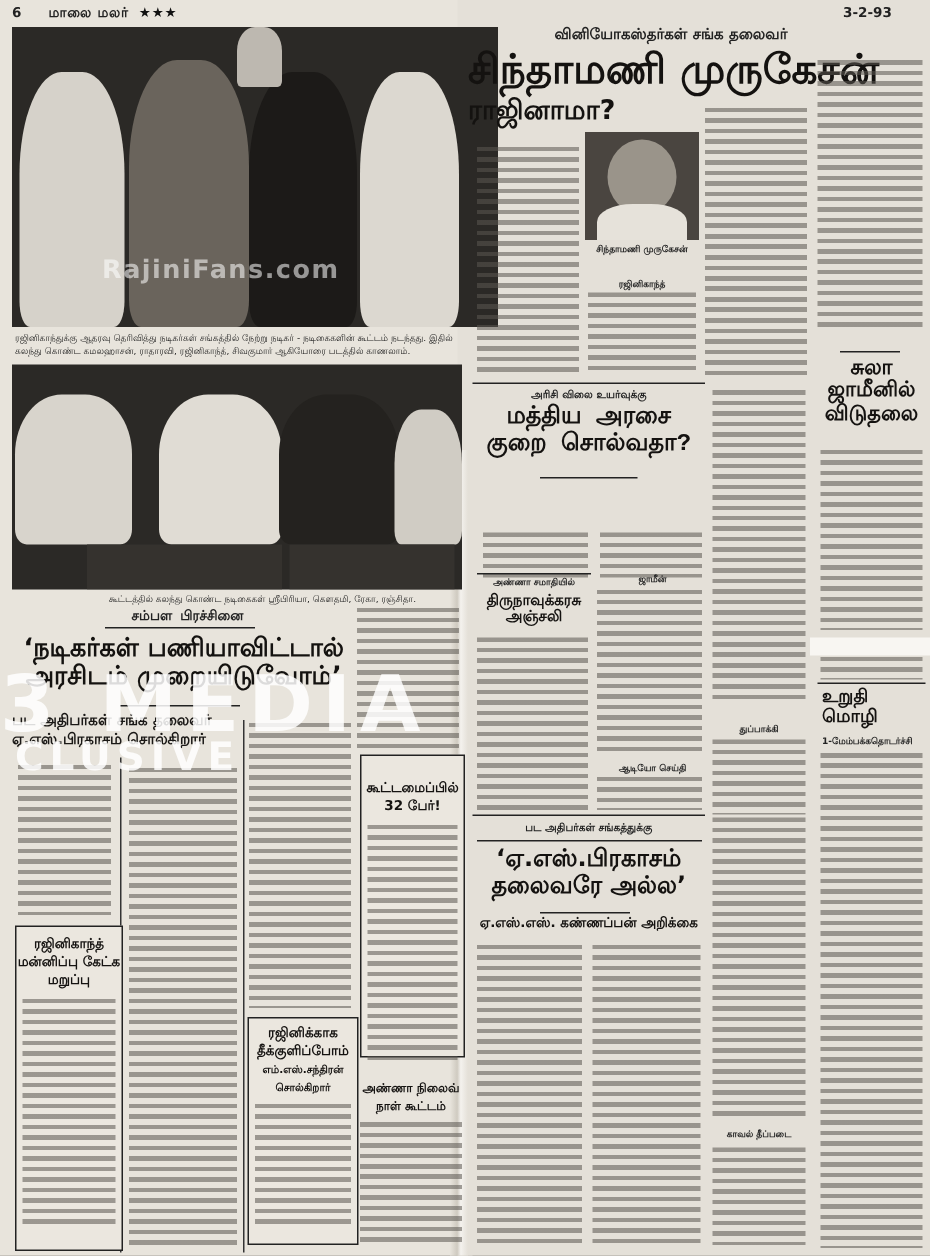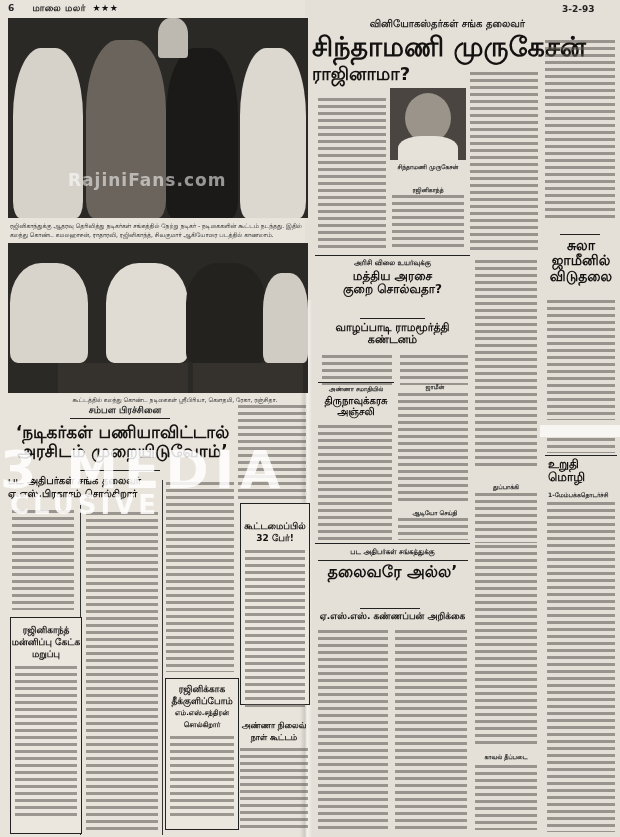--- a/index.html
+++ b/index.html
@@ -35,41 +35,41 @@
   <div class="sheet-right"></div>
   <div class="tear"></div>
 
   <div class="abs masthead">
     <span class="pg">6</span>
     <span>மாலை மலர்</span>
     <span class="stars">★★★</span>
   </div>
   <div class="abs date" style="left:562px;top:4px;">3-2-93</div>
 
-  <div class="abs photo" style="left:8px;top:18px;width:300px;height:200px;">
+  <div class="abs photo" style="left:8px;top:18px;width:300px;height:200px;padding-left:24px;">
     <div class="fig" style="left:5px;top:30px;width:70px;height:170px;background:#d6d2ca;"></div>
     <div class="fig" style="left:78px;top:22px;width:80px;height:178px;background:#6a645c;"></div>
     <div class="fig" style="left:158px;top:30px;width:72px;height:170px;background:#1c1a18;"></div>
     <div class="fig" style="left:232px;top:30px;width:66px;height:170px;background:#dcd8d0;"></div>
     <div class="fig" style="left:150px;top:0px;width:30px;height:40px;background:#bdb8b0;"></div>
     <div class="abs wm" style="left:60px;top:152px;font-size:17px;">RajiniFans.com</div>
   </div>
   <div class="abs caption" style="left:10px;top:221px;width:296px;height:18px;overflow:hidden;">ரஜினிகாந்துக்கு ஆதரவு தெரிவித்து நடிகர்கள் சங்கத்தில் நேற்று நடிகர் - நடிகைகளின் கூட்டம் நடந்தது. இதில் கலந்து கொண்ட கமலஹாசன், ராதாரவி, ரஜினிகாந்த், சிவகுமார் ஆகியோரை படத்தில் காணலாம்.</div>
 
   <div class="abs photo" style="left:8px;top:243px;width:300px;height:150px;">
     <div class="fig" style="left:2px;top:20px;width:78px;height:100px;background:#d8d4cc;"></div>
     <div class="fig" style="left:98px;top:20px;width:82px;height:100px;background:#e0dcd4;"></div>
     <div class="fig" style="left:178px;top:20px;width:80px;height:100px;background:#24221f;"></div>
     <div class="fig" style="left:255px;top:30px;width:45px;height:90px;background:#d0ccc4;"></div>
     <div class="abs" style="left:50px;top:120px;width:130px;height:30px;background:#35322e;"></div>
     <div class="abs" style="left:185px;top:120px;width:110px;height:30px;background:#35322e;"></div>
   </div>
   <div class="abs caption" style="left:50px;top:395px;width:250px;height:9px;overflow:hidden;text-align:center;">கூட்டத்தில் கலந்து கொண்ட நடிகைகள் ஸ்ரீபிரியா, கௌதமி, ரேகா, ரஞ்சிதா.</div>
 
-  <div class="abs kicker" style="left:20px;top:405px;width:210px;">சம்பள பிரச்சினை</div>
+  <div class="abs kicker" style="left:20px;top:405px;width:210px;font-family:Liberation Mono, monospace;">சம்பள பிரச்சினை</div>
   <div class="abs rule" style="left:70px;top:418px;width:100px;height:1px;"></div>
   <div class="abs headline" style="left:10px;top:423px;width:225px;font-size:17px;">
     <div>‘நடிகர்கள் பணியாவிட்டால்</div>
     <div>அரசிடம் முறையிடுவோம்’</div>
   </div>
   <div class="abs rule" style="left:80px;top:470px;width:80px;height:1px;"></div>
   <div class="abs sub-left" style="left:8px;top:474px;width:160px;">
     <div>பட அதிபர்கள் சங்க தலைவர்</div>
     <div>ஏ.எஸ்.பிரகாசம் சொல்கிறார்</div>
   </div>
@@ -121,29 +121,25 @@
     <div class="fig" style="left:8px;top:48px;width:60px;height:30px;background:#e6e2da;"></div>
   </div>
   <div class="abs caption" style="left:392px;top:162px;width:72px;text-align:center;font-size:6px;font-weight:bold;">சிந்தாமணி முருகேசன்</div>
   <div class="abs caption" style="left:392px;top:185px;width:72px;text-align:center;font-weight:bold;">ரஜினிகாந்த்</div>
   <div class="abs lines" style="left:392px;top:195px;width:72px;height:55px;"></div>
   <div class="abs lines" style="left:470px;top:72px;width:68px;height:180px;"></div>
   <div class="abs lines" style="left:545px;top:40px;width:70px;height:180px;"></div>
 
   <div class="abs rule" style="left:315px;top:255px;width:155px;height:1px;"></div>
   <div class="abs kicker" style="left:315px;top:259px;width:155px;font-size:7px;">அரிசி விலை உயர்வுக்கு</div>
-  <div class="abs headline" style="left:315px;top:270px;width:155px;font-size:12px;">
+  <div class="abs headline" style="left:315px;top:270px;width:155px;font-size:16px;font-family:Liberation Mono, monospace;">
     <div>மத்திய அரசை</div>
     <div>குறை சொல்வதா?</div>
   </div>
   <div class="abs rule" style="left:360px;top:318px;width:65px;height:1px;"></div>
-  <div class="abs headline" style="left:315px;top:322px;width:155px;font-size:11px;">
-    <div>வாழப்பாடி ராமமூர்த்தி</div>
-    <div>கண்டனம்</div>
-  </div>
   <div class="abs lines" style="left:322px;top:355px;width:70px;height:30px;"></div>
   <div class="abs lines" style="left:400px;top:355px;width:68px;height:30px;"></div>
 
   <div class="abs rule" style="left:318px;top:382px;width:76px;height:1px;"></div>
   <div class="abs kicker" style="left:318px;top:385px;width:76px;font-size:6px;">அண்ணா சமாதியில்</div>
   <div class="abs headline" style="left:318px;top:395px;width:76px;font-size:10px;">
     <div>திருநாவுக்கரசு</div>
     <div>அஞ்சலி</div>
   </div>
   <div class="abs lines" style="left:318px;top:425px;width:74px;height:115px;"></div>
@@ -171,20 +167,21 @@
     <div>உறுதி</div>
     <div>மொழி</div>
   </div>
   <div class="abs caption" style="left:548px;top:490px;width:70px;font-weight:bold;">1-மேம்பக்கதொடர்ச்சி</div>
   <div class="abs lines" style="left:547px;top:502px;width:68px;height:330px;"></div>
 
   <div class="abs rule" style="left:315px;top:543px;width:155px;height:1px;"></div>
   <div class="abs kicker" style="left:315px;top:548px;width:155px;font-size:7px;">பட அதிபர்கள் சங்கத்துக்கு</div>
   <div class="abs rule" style="left:318px;top:560px;width:150px;height:1px;"></div>
   <div class="abs headline" style="left:315px;top:563px;width:155px;font-size:16px;">
+    <div>‘ஏ.எஸ்.பிரகாசம்</div>
     <div>தலைவரே அல்ல’</div>
   </div>
   <div class="abs rule" style="left:360px;top:608px;width:60px;height:1px;"></div>
   <div class="abs headline" style="left:315px;top:612px;width:155px;font-size:9px;">ஏ.எஸ்.எஸ். கண்ணப்பன் அறிக்கை</div>
   <div class="abs lines" style="left:318px;top:630px;width:70px;height:200px;"></div>
   <div class="abs lines" style="left:395px;top:630px;width:72px;height:200px;"></div>
   <div class="abs lines" style="left:475px;top:545px;width:62px;height:200px;"></div>
   <div class="abs caption" style="left:475px;top:752px;width:62px;text-align:center;font-weight:bold;">காவல் தீப்படை</div>
   <div class="abs lines" style="left:475px;top:765px;width:62px;height:65px;"></div>
 </div>

